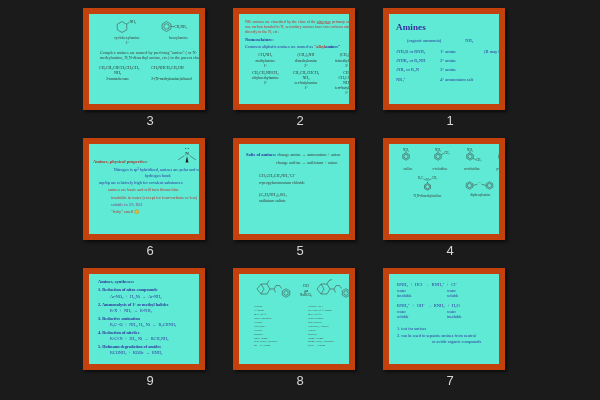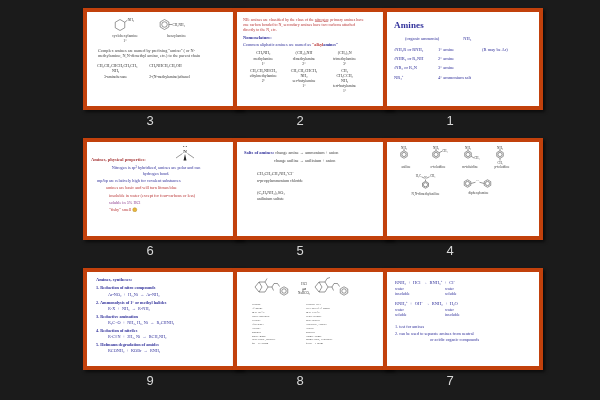--- a/index.html
+++ b/index.html
@@ -10,23 +10,23 @@
     display: grid;
     grid-template-columns: repeat(3, 134px);
     column-gap: 16px;
     row-gap: 8px;
     justify-content: center;
     padding-top: 8px;
   }
   .cell { width: 134px; }
   .slide {
     position: relative;
-    width: 160px; height: 102px;
-    background: #ffffff;
-    border: 4px solid #c2410c;
+    width: 122px; height: 102px;
+    background: #5eead4;
+    border: 6px solid #c2410c;
     box-shadow: 2px 2px 3px rgba(0,0,0,.6);
     overflow: hidden;
     cursor: pointer;
   }
   .content {
     position: absolute; top: 0; left: 0;
     width: 268px; height: 204px;
     transform: scale(.5); transform-origin: 0 0;
     font-family: "Liberation Serif", serif;
     color: #2f2f2f; line-height: 1.25;

